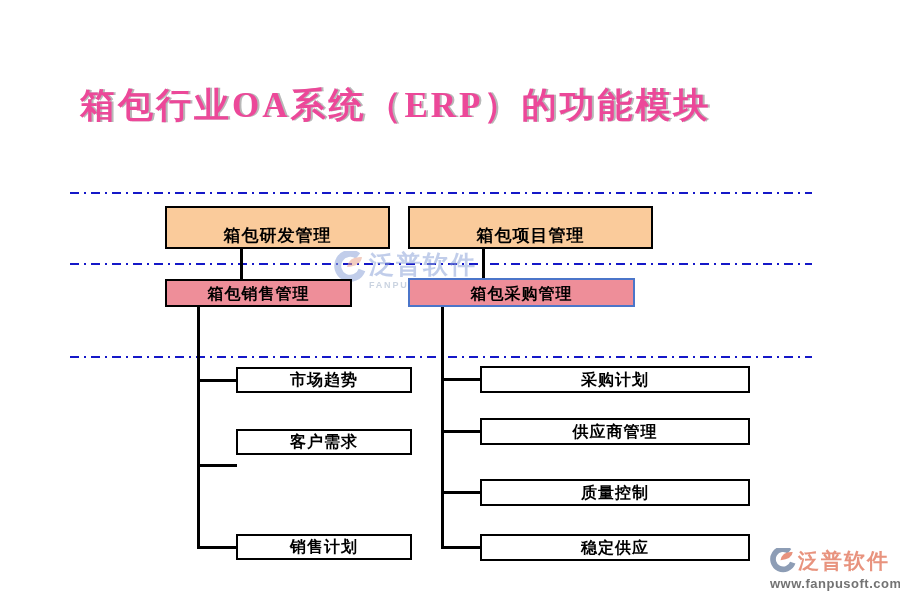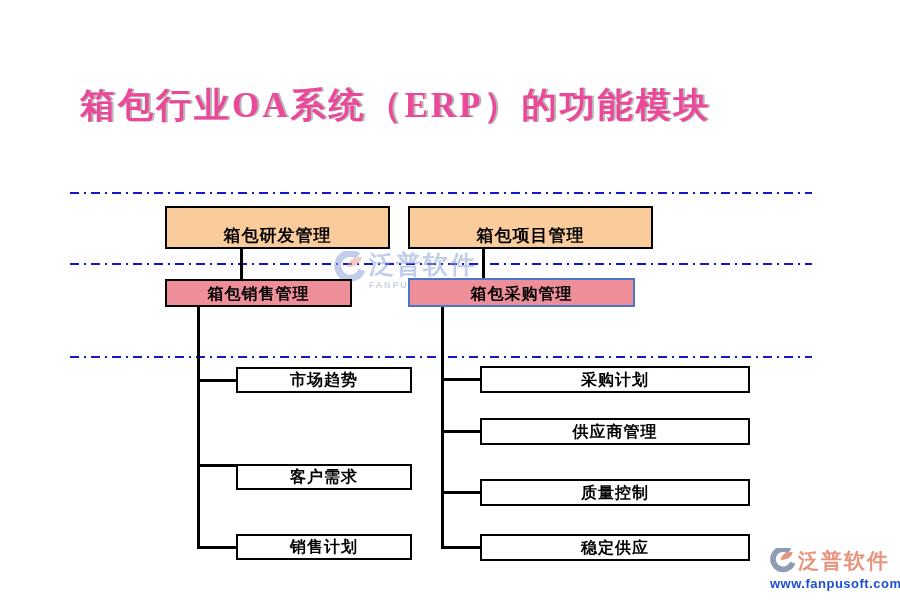--- a/index.html
+++ b/index.html
@@ -40,21 +40,21 @@
   .watermark {
     position:absolute; left:334px; top:251px; z-index:1; opacity:0.55;
     display:flex; align-items:flex-start; gap:3px;
   }
   .wm-brand { font-size:25px; font-weight:bold; color:#8fa6d9; letter-spacing:2px; line-height:1.1; }
   .wm-sub   { font-size:9px; font-weight:bold; color:#9fb0c8; letter-spacing:1.8px; margin-top:1px; }
   
   .footer-logo { position:absolute; left:770px; top:547px; z-index:3; }
   .fl-row { display:flex; align-items:center; gap:2px; }
   .fl-brand { font-size:21px; font-weight:bold; color:#e8937e; letter-spacing:2px; }
-  .fl-url   { font-size:13px; font-weight:bold; color:#1d4ed8; letter-spacing:0.5px; margin-top:1px; text-align:right; }
+  .fl-url   { font-size:13px; font-weight:bold; color:#737373; letter-spacing:0.5px; margin-top:1px; text-align:right; }
 </style>
 </head>
 <body>
 
 <div class="stage">
 
   <h1 class="title">箱包行业OA系统（ERP）的功能模块</h1>
 
   <div class="sep" style="top:192px;"></div>
   <div class="sep" style="top:263px;"></div>
@@ -95,21 +95,21 @@
   <div class="box pink" style="left:165px; top:279px; width:187px; height:28px;">
     <span>箱包销售管理</span>
   </div>
   <div class="box leaf leafL" style="top:367px;">
     <span>市场趋势</span>
   </div>
 
   <div class="box pink pink-blue" style="left:408px; top:278px; width:227px; height:29px;">
     <span>箱包采购管理</span>
   </div>
-  <div class="box leaf leafL" style="top:464px;">
+  <div class="box leaf leafL" style="top:429px;">
     <span>客户需求</span>
   </div>
   <div class="box leaf leafR" style="top:366px;">
     <span>采购计划</span>
   </div>
 
   <div class="box leaf leafL" style="top:534px;">
     <span>销售计划</span>
   </div>
   <div class="box leaf leafR" style="top:418px;">

